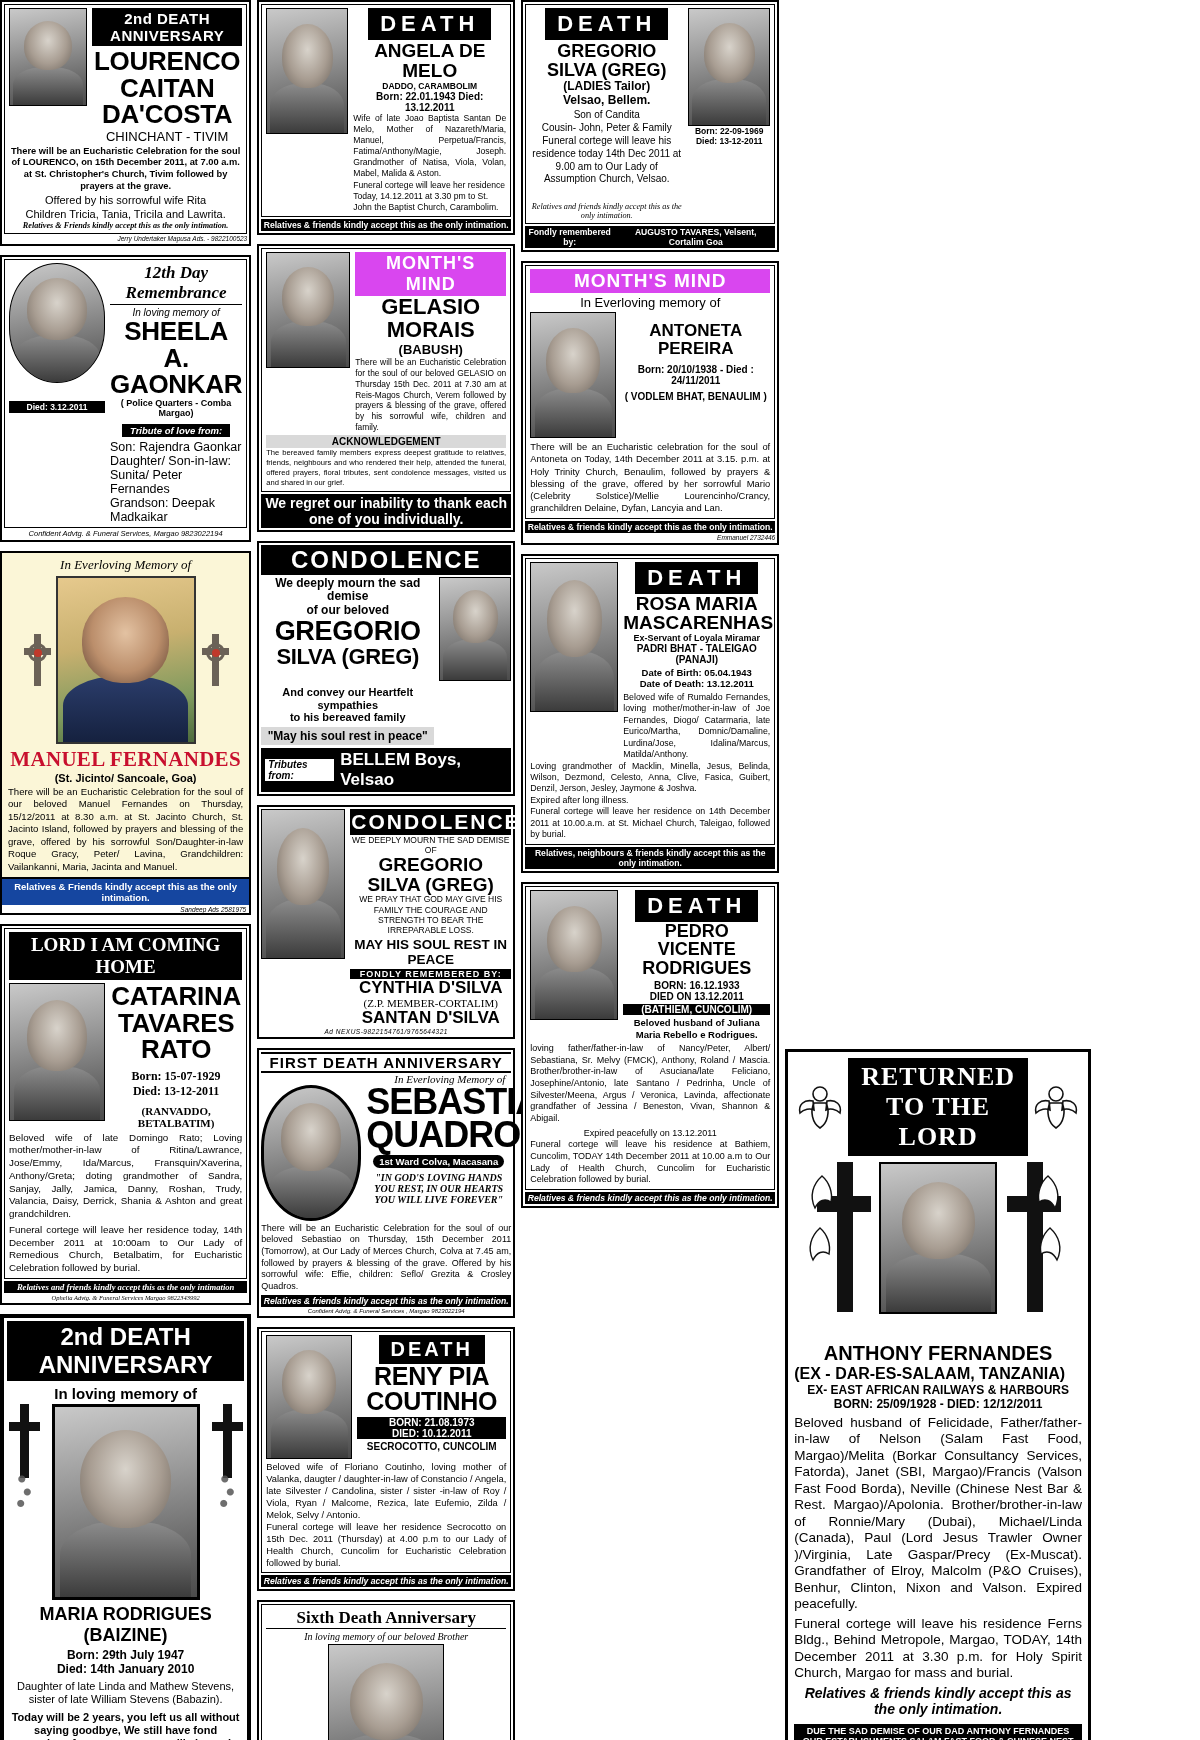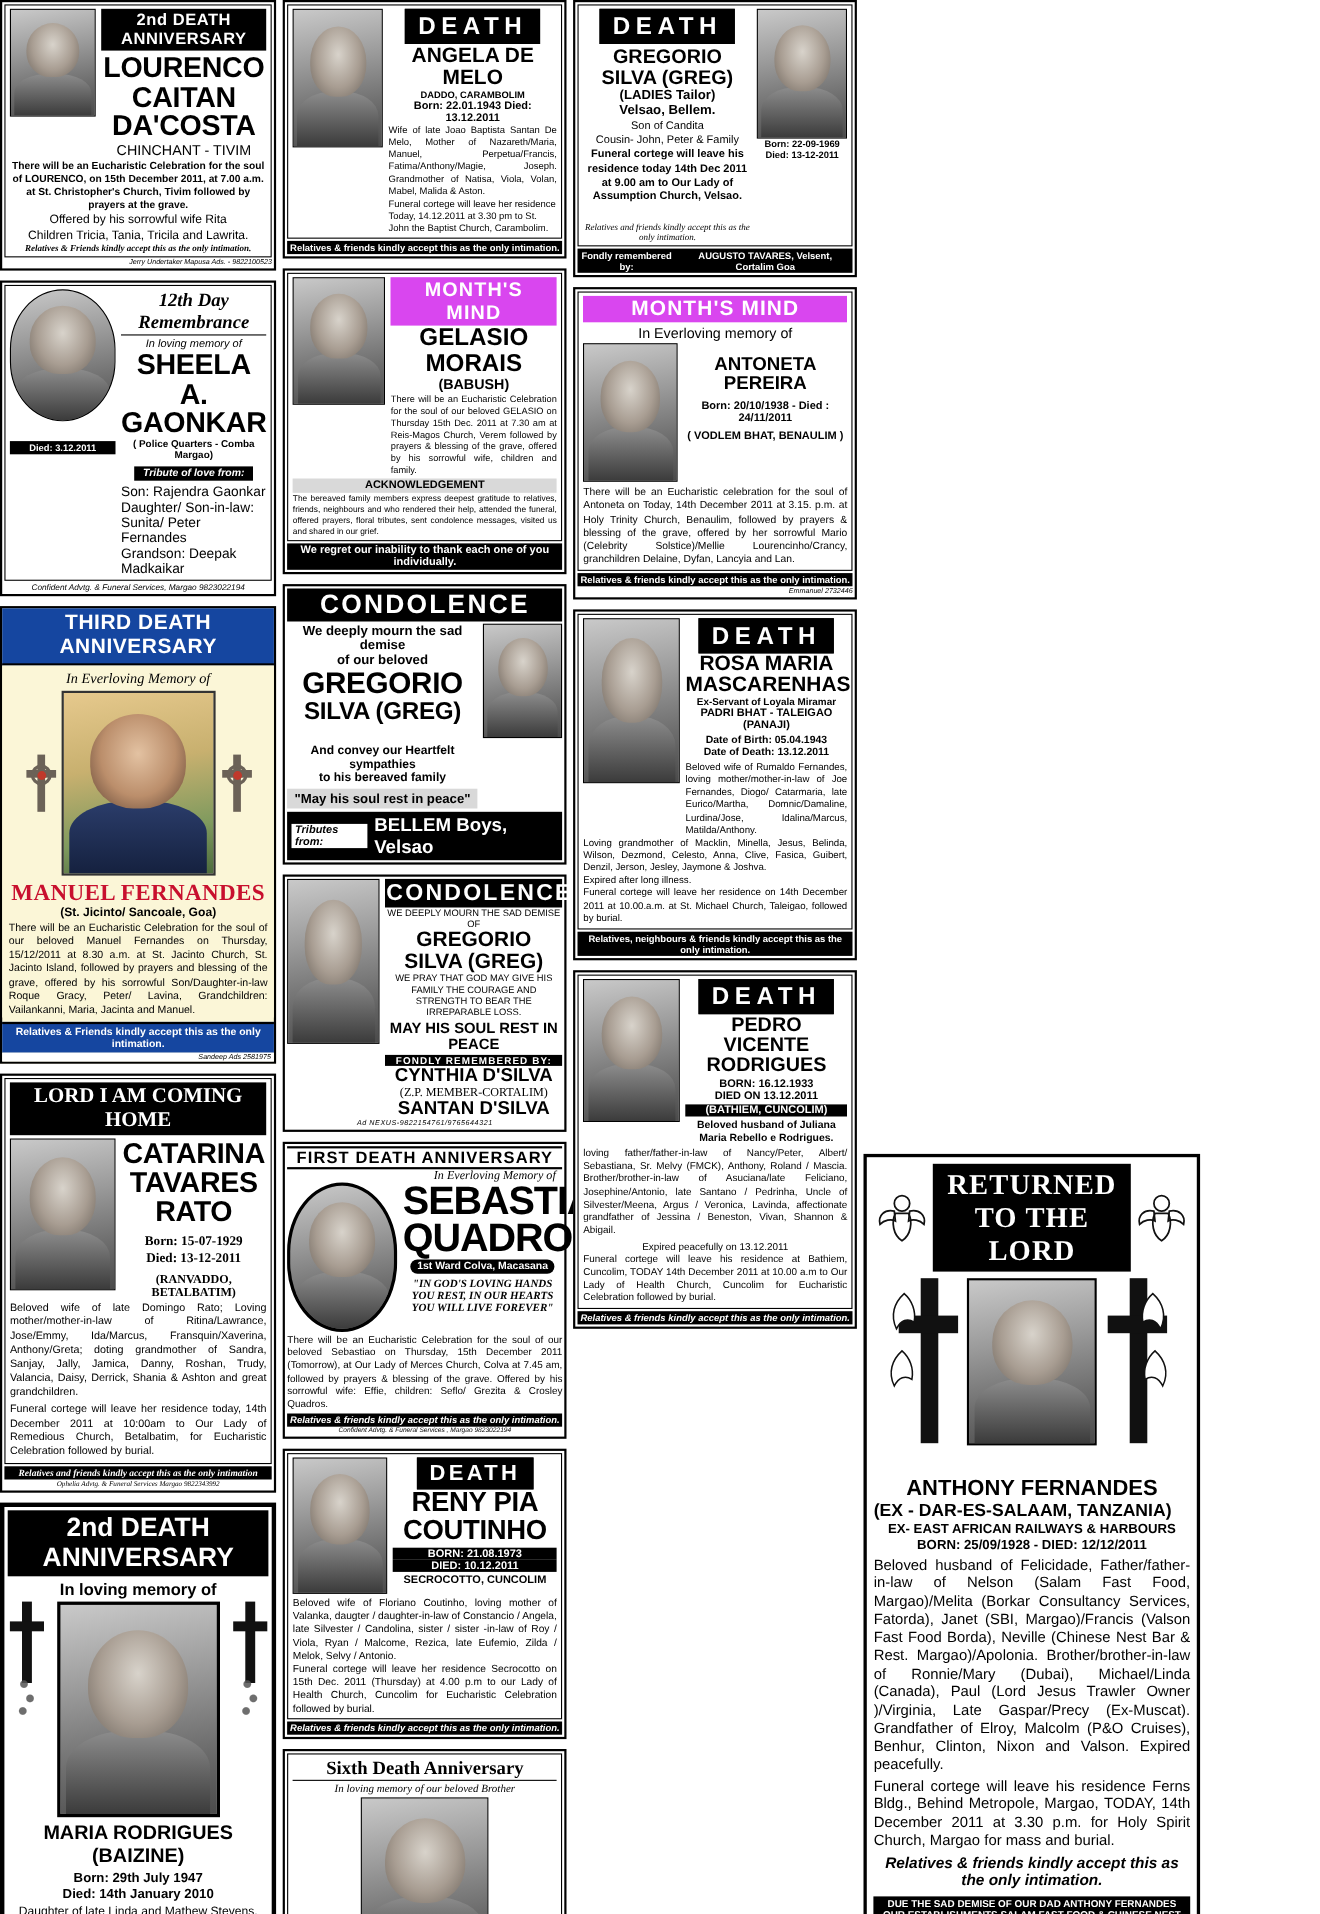--- a/index.html
+++ b/index.html
@@ -189,21 +189,20 @@
             <div style="font-size:12.5px;line-height:1.12;">Son: Rajendra Gaonkar</div>
             <div style="font-size:12.5px;line-height:1.12;">Daughter/ Son-in-law: Sunita/ Peter Fernandes</div>
             <div style="font-size:12.5px;line-height:1.12;">Grandson: Deepak Madkaikar</div>
           </div>
         </div>
       </div>
       <div class="credit" style="text-align:center;font-size:7.5px;">Confident Advtg. &amp; Funeral Services, Margao 9823022194</div>
     </div>
 
     <div class="ad3">
-      <div class="bluebar">THIRD DEATH ANNIVERSARY</div>
       <div class="cream">
         <div class="evl">In Everloving Memory of</div>
         <div class="ph-row">
           <div class="celtic">
                 <i class="v"></i>
                 <i class="h"></i>
                 <i class="o"></i>
                 <i class="c"></i>
               </div>
           <div class="photo"></div>
@@ -295,21 +294,21 @@
           <div style="flex:1;min-width:0;">
             <div class="mm-hdr">MONTH'S MIND</div>
             <div class="name-lg" style="font-size:22px;">GELASIO MORAIS</div>
             <div class="sub" style="font-size:13px;">(BABUSH)</div>
             <div class="body-j" style="font-size:8.4px;">There will be an Eucharistic Celebration for the soul of our beloved GELASIO on Thursday 15th Dec. 2011 at 7.30 am at Reis-Magos Church, Verem followed by prayers &amp; blessing of the grave, offered by his sorrowful wife, children and family.</div>
           </div>
         </div>
         <div class="ack" style="margin-top:2px;">ACKNOWLEDGEMENT</div>
         <div class="body-j" style="font-size:7.6px;">The bereaved family members express deepest gratitude to relatives, friends, neighbours and who rendered their help, attended the funeral, offered prayers, floral tributes, sent condolence messages, visited us and shared in our grief.</div>
       </div>
-      <div class="blackbar-foot" style="font-style:normal;font-size:10px;">We regret our inability to thank each one of you individually.</div>
+      <div class="blackbar-foot" style="font-style:normal;font-size:14px;">We regret our inability to thank each one of you individually.</div>
     </div>
 
     <div class="ad">
       <div class="cond-hdr">CONDOLENCE</div>
       <div class="flexrow" style="margin-top:2px;">
         <div style="flex:1;min-width:0;text-align:center;">
           <div style="font-size:12px;font-weight:bold;line-height:1.15;">We deeply mourn the sad demise</div>
           <div style="font-size:12px;font-weight:bold;line-height:1.15;">of our beloved</div>
           <div class="name-xl" style="font-size:27px;">GREGORIO</div>
           <div class="name-xl" style="font-size:22px;">SILVA (GREG)</div>
@@ -396,21 +395,21 @@
     <div class="ad">
       <div class="ad-inner">
         <div class="flexrow">
           <div style="flex:1;min-width:0;text-align:center;">
             <div class="deathwrap"><span class="deathtag">DEATH</span></div>
             <div class="name-lg" style="font-size:18px;margin-top:2px;">GREGORIO SILVA (GREG)</div>
             <div class="sub" style="font-size:12px;">(LADIES Tailor)</div>
             <div class="sub" style="font-size:12px;">Velsao, Bellem.</div>
             <div class="body-t" style="font-size:10px;margin-top:2px;">Son of Candita</div>
             <div class="body-t" style="font-size:10px;">Cousin- John, Peter &amp; Family</div>
-            <div class="body-t" style="font-size:10px;font-weight:bold;">Funeral cortege will leave his residence today 14th Dec 2011 at 9.00 am to Our Lady of Assumption Church, Velsao.</div>
+            <div class="body-t" style="font-size:10px;font-weight:normal;">Funeral cortege will leave his residence today 14th Dec 2011 at 9.00 am to Our Lady of Assumption Church, Velsao.</div>
             <div class="italic-foot" style="font-family:'Liberation Serif',serif;font-weight:normal;margin-top:16px;">Relatives and friends kindly accept this as the only intimation.</div>
           </div>
           <div style="flex:0 0 82px;">
             <div class="photo" style="width:82px;height:118px;"></div>
             <div style="font-size:8.5px;font-weight:bold;text-align:center;">Born: 22-09-1969</div>
             <div style="font-size:8.5px;font-weight:bold;text-align:center;">Died: 13-12-2011</div>
           </div>
         </div>
       </div>
       <div class="blackbar-foot" style="font-style:normal;display:flex;gap:6px;justify-content:center;">

